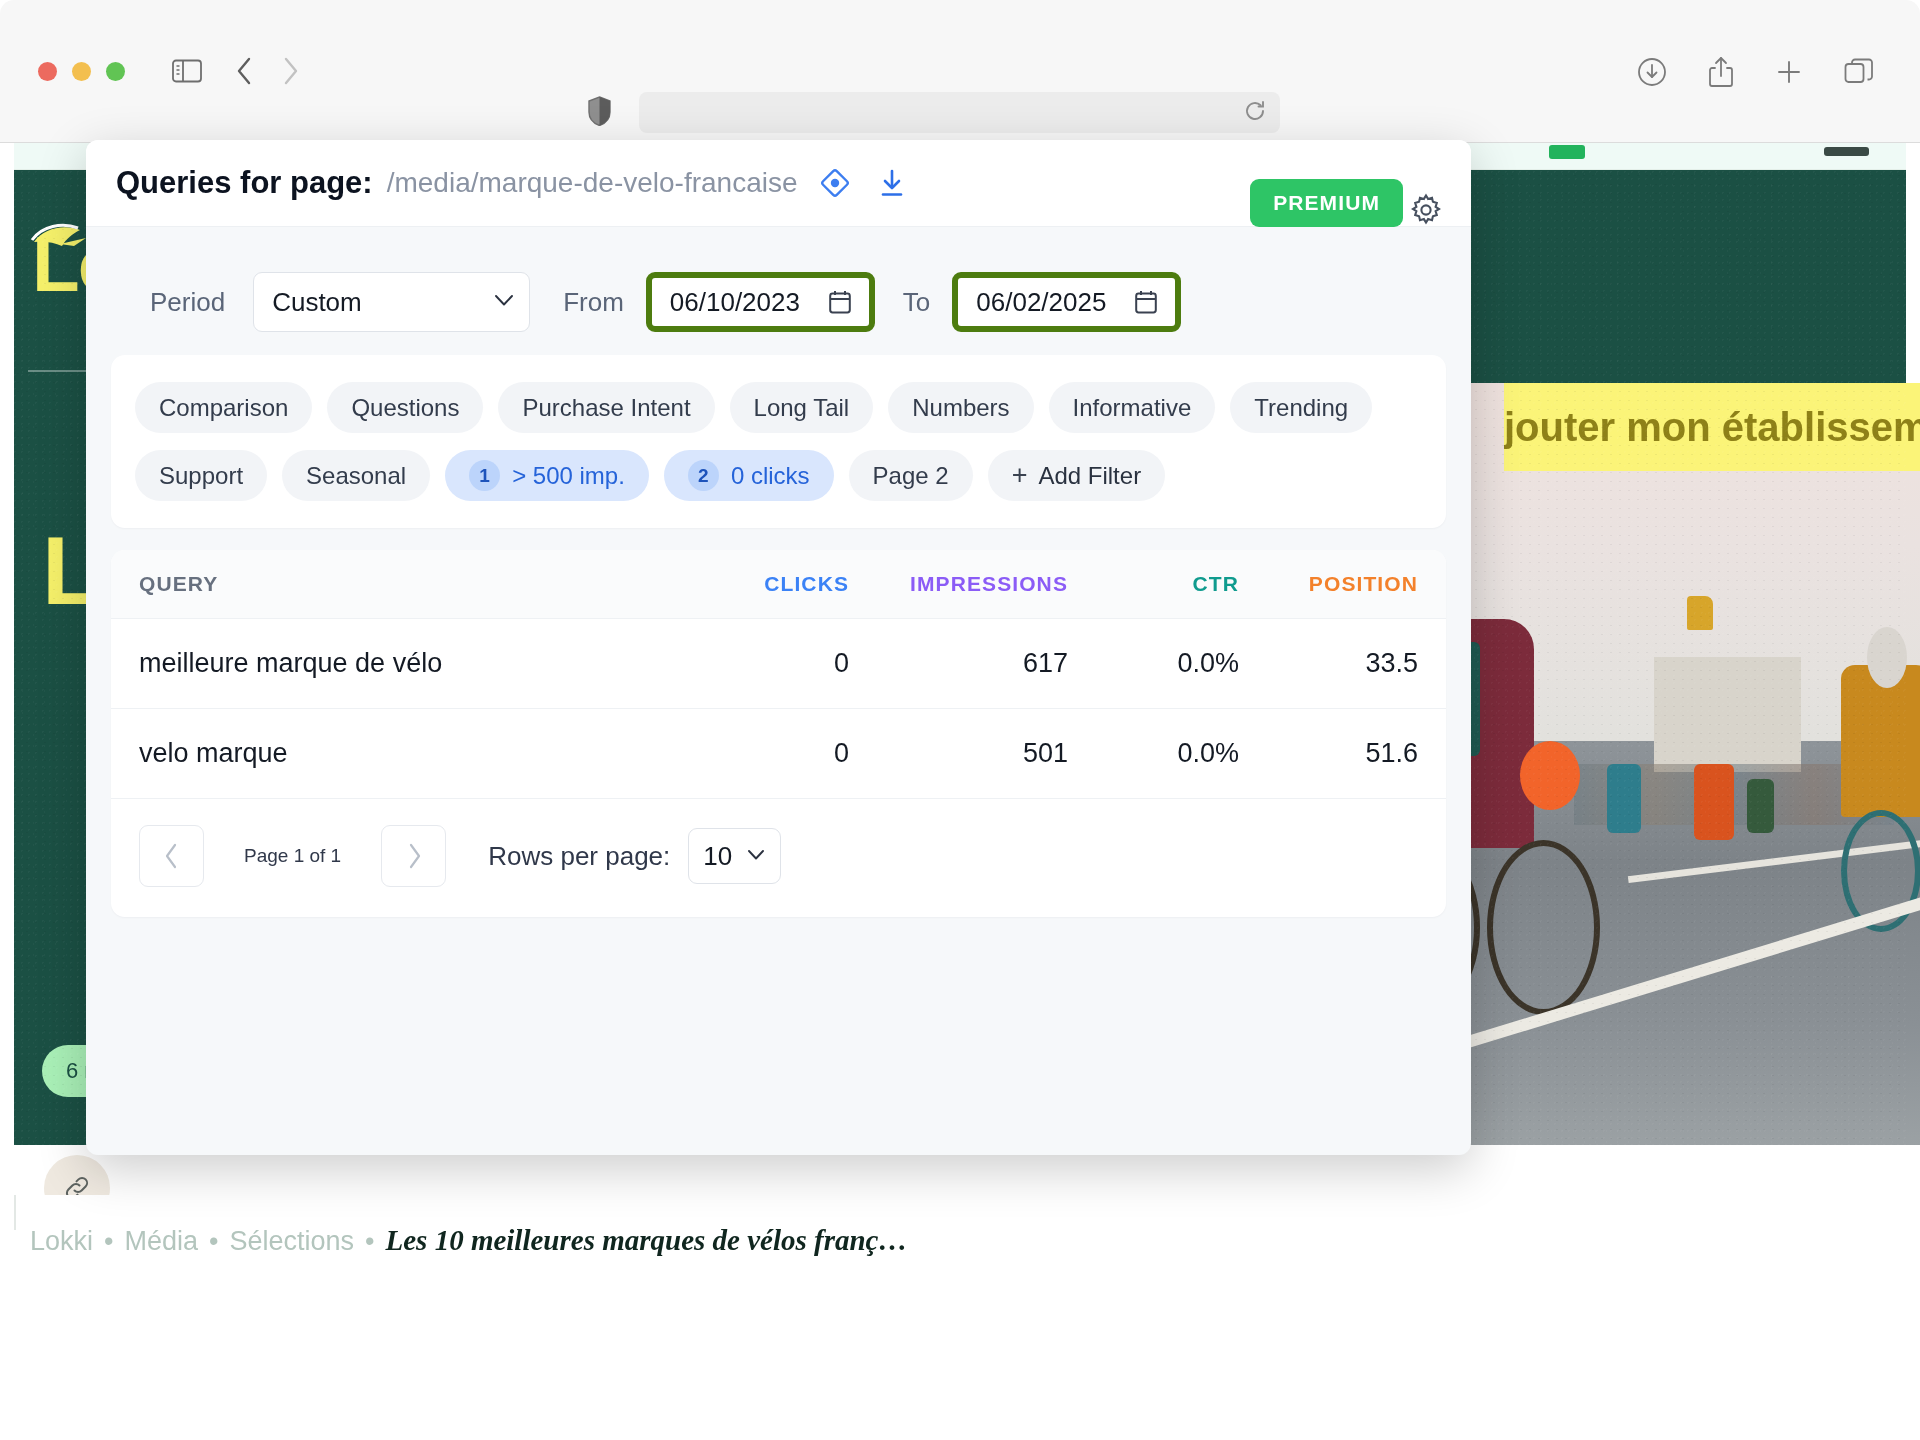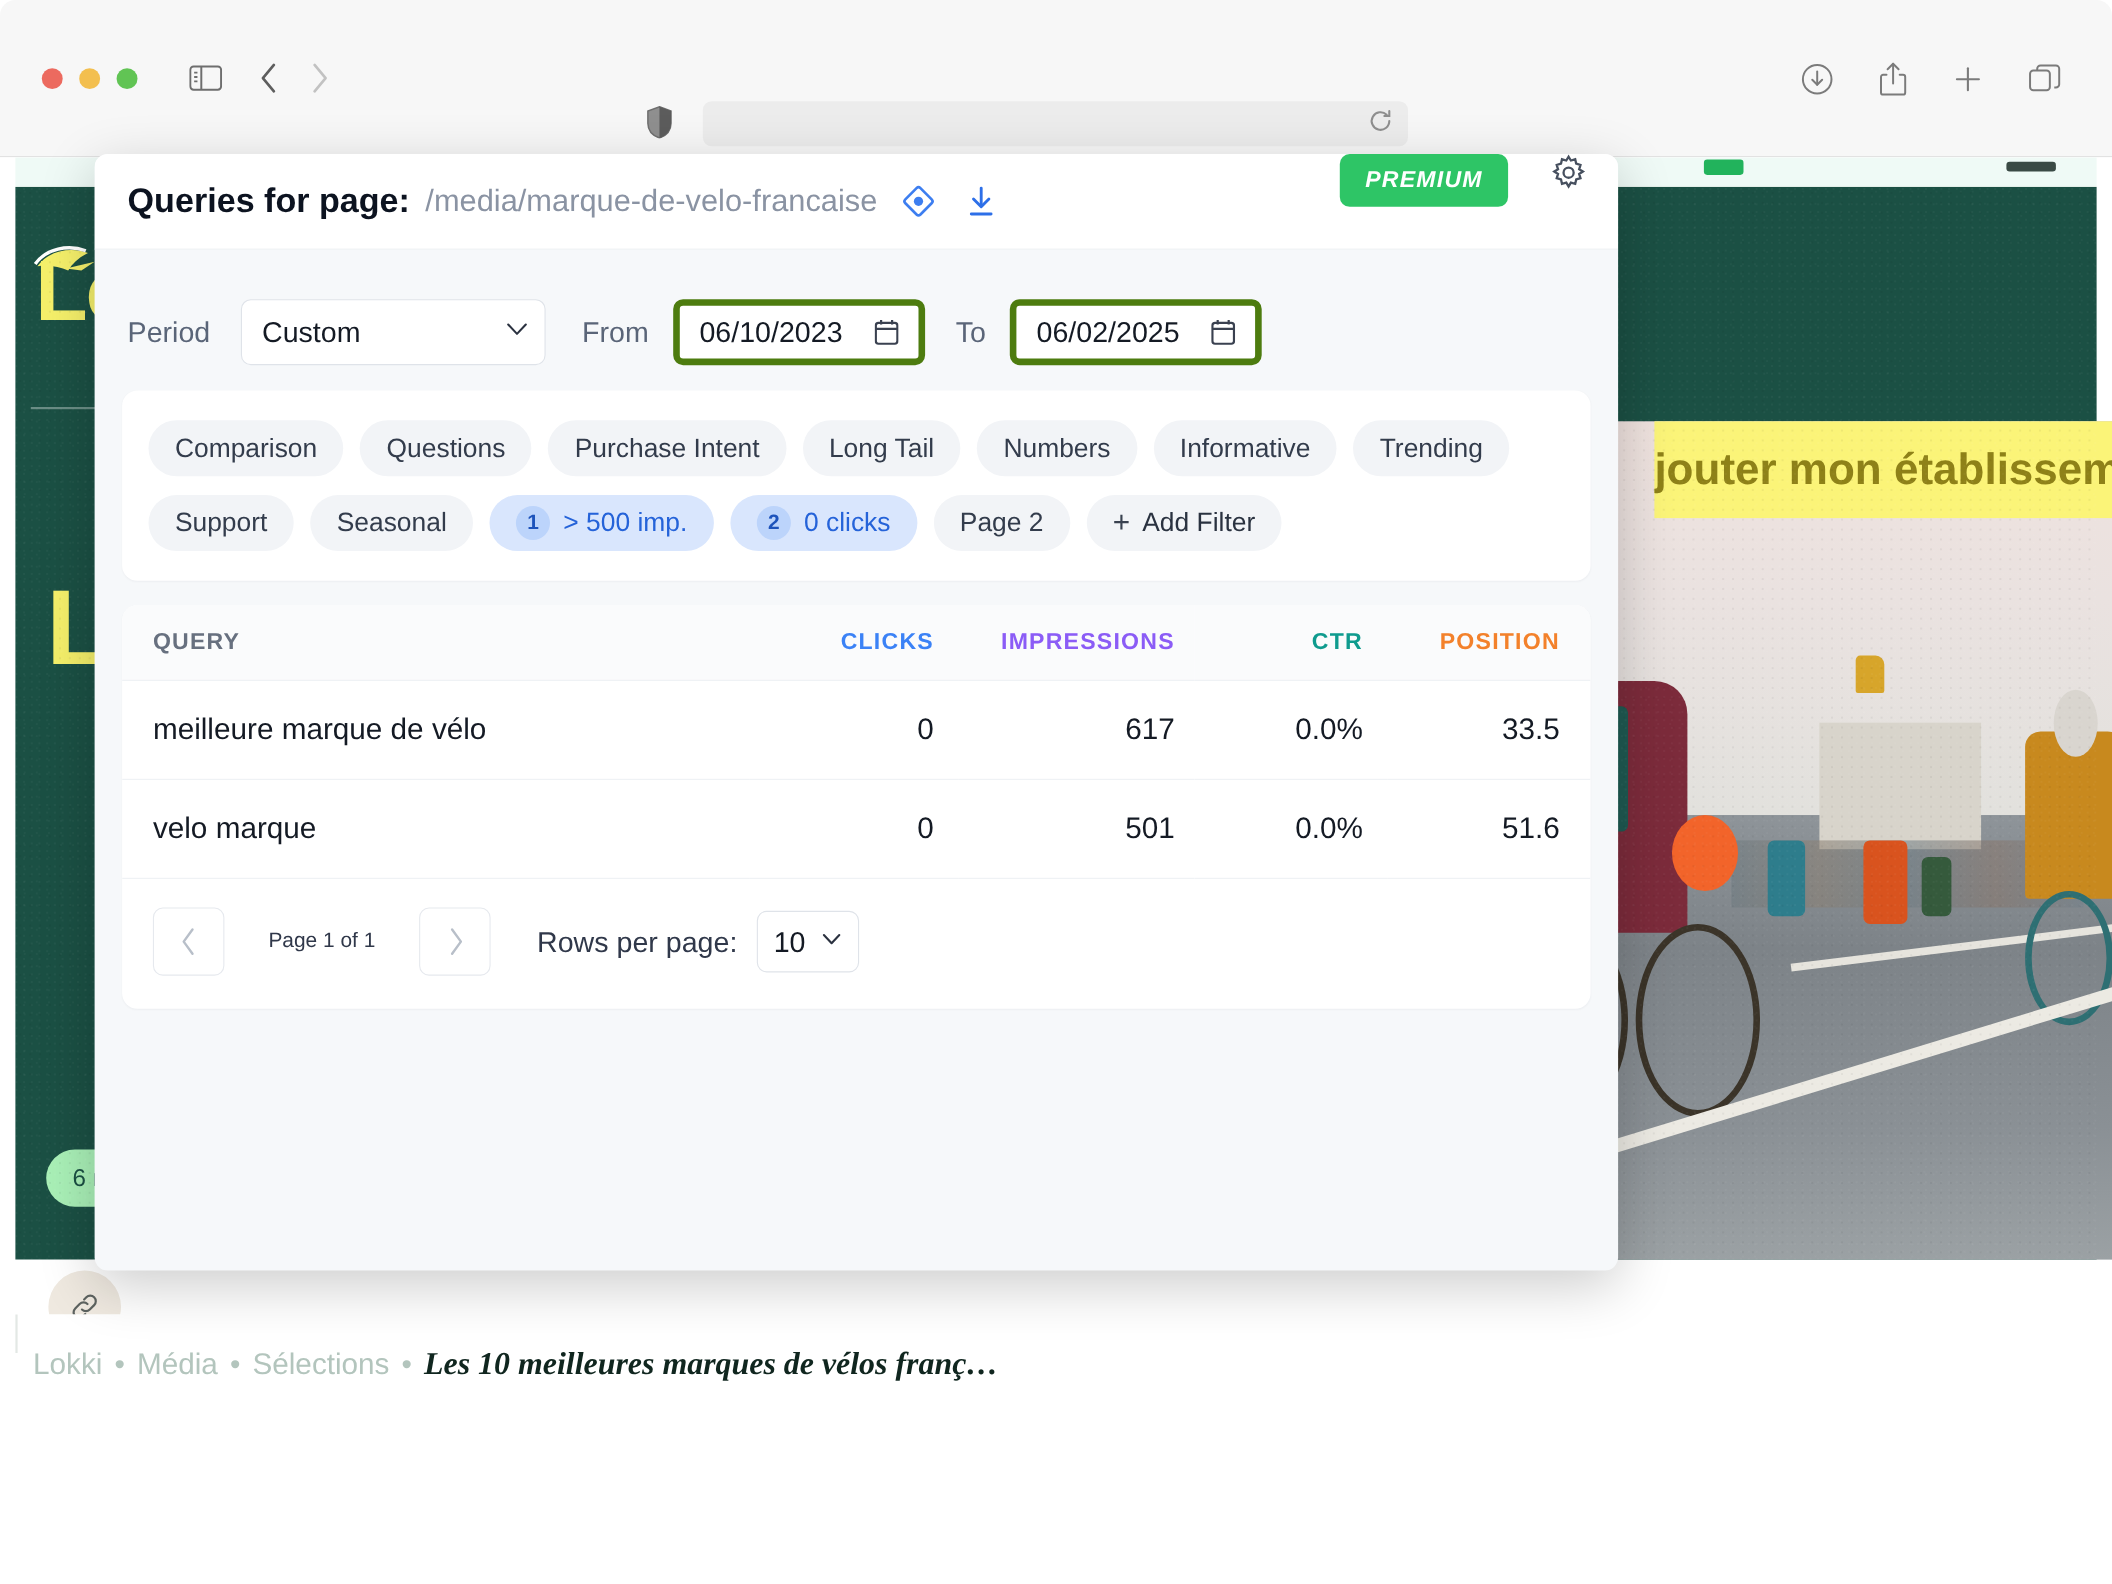--- a/index.html
+++ b/index.html
@@ -233,34 +233,35 @@
     font-size: 31px; font-weight: 700; color: #0c1320;
     white-space: nowrap;
   }
   #modal-path {
     font-size: 28px; color: #8a93a3; margin-left: 14px; white-space: nowrap;
   }
   #gem-icon { margin-left: 22px; color: #3d7ef0; display: flex; }
   #download-icon { margin-left: 28px; color: #2d6fe8; display: flex; }
   #header-right {
     position: absolute; right: 28px; top: 0; height: 87px;
-    display: flex; align-items: flex-start; gap: 38px; font-style: italic;
+    display: flex; align-items: flex-end; gap: 6px;
   }
   #premium-badge {
     background: #2ec566; color: #ffffff;
     font-size: 21px; font-weight: 600; letter-spacing: 1.1px;
     padding: 12px 23px; border-radius: 9px; white-space: nowrap;
   }
   #settings-gear { color: #47505f; display: flex; }
 
   
   #period-row {
     display: flex; align-items: center;
     padding: 40px 0 0 30px;
     height: 110px;
+    margin-left: 34px;
   }
   .field-label { font-size: 26px; color: #5a6578; }
   #period-select-wrap { position: relative; margin-left: 28px; }
   #period-select {
     width: 277px; height: 60px;
     background: #ffffff; border: 1px solid #dfe3e9; border-radius: 9px;
     font-size: 26px; color: #141a24; padding: 0 18px;
     font-family: "Liberation Sans", sans-serif;
     appearance: none; -webkit-appearance: none;
   }

